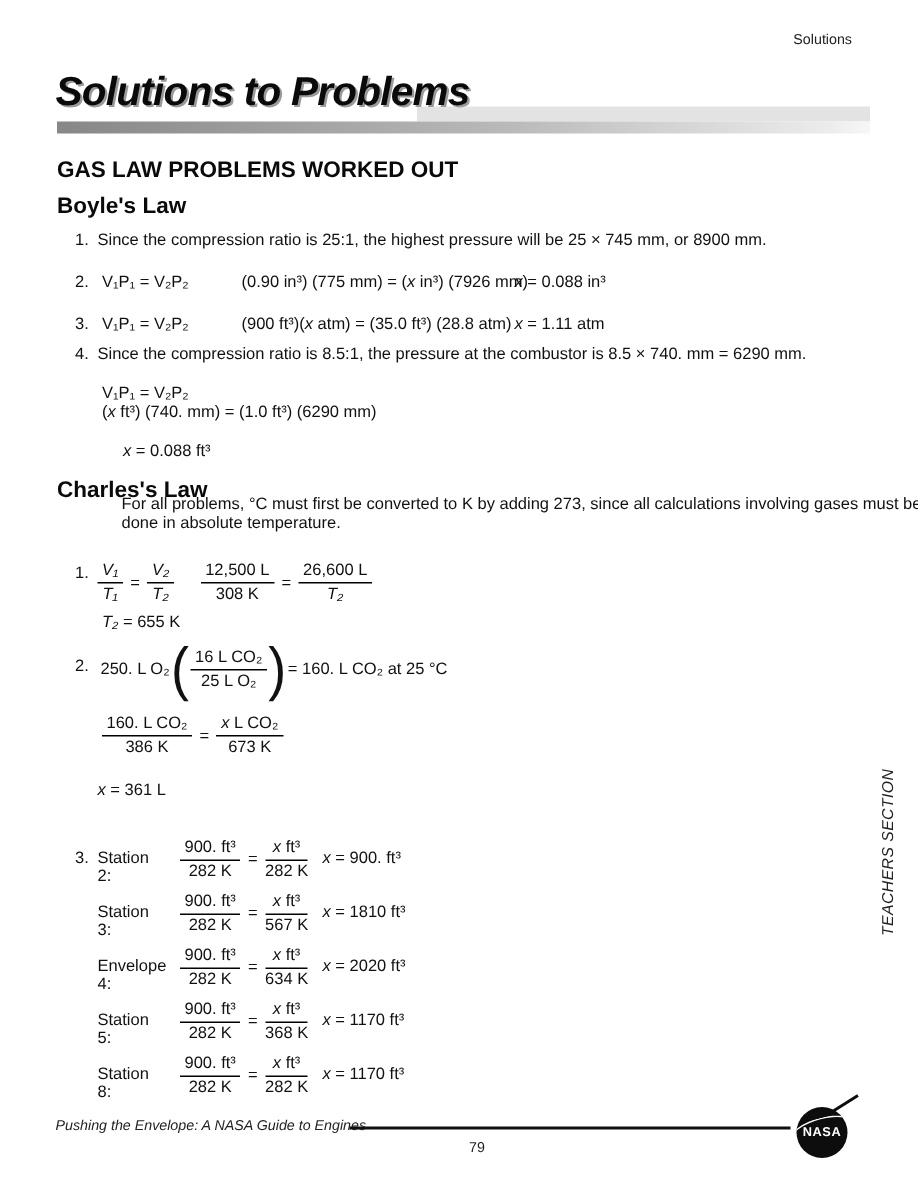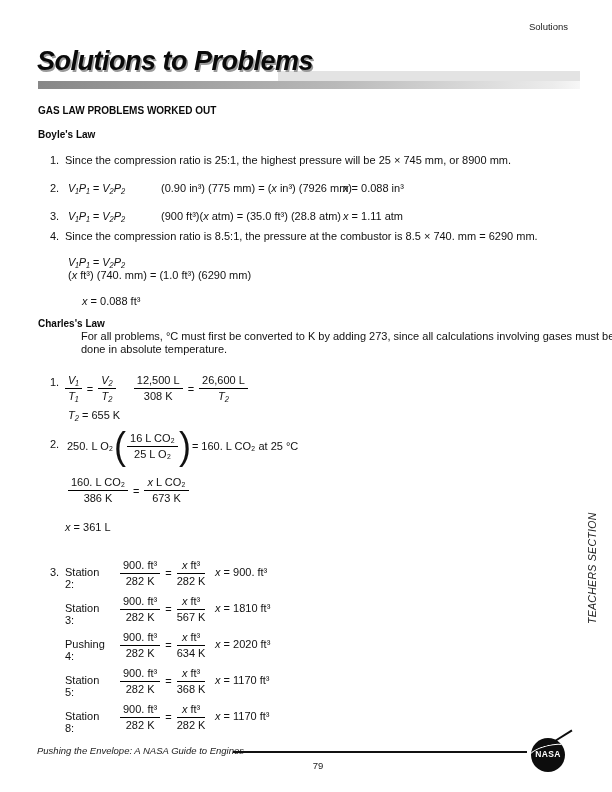--- a/index.html
+++ b/index.html
@@ -7,26 +7,26 @@
         font-family:"Liberation Sans","DejaVu Sans",sans-serif;color:#111;}
   .abs{position:absolute;}
   
   #corner-label{top:21px;right:44px;font-size:9.5px;color:#222;}
   #page-title{left:37px;top:46px;font-size:27px;font-weight:bold;font-style:italic;
               letter-spacing:-0.5px;color:#0a0a0a;text-shadow:1.5px 1.5px 0 #9a9a9a;z-index:3;}
   #band-light{left:278px;top:71px;width:302px;height:10px;background:#e3e3e3;z-index:1;}
   #band-grad{left:38px;top:81px;width:542px;height:8px;
              background:linear-gradient(to right,#878787,#b9b9b9 55%,#ececec 95%,#f7f7f7);z-index:2;}
   
-  .h-bold{font-size:10px;font-weight:bold;color:#0a0a0a;}
+  .h-bold{font-size:15px;font-weight:bold;color:#0a0a0a;}
   
   .row{position:absolute;left:50px;font-size:11px;line-height:13px;}
   .row .no{position:absolute;left:0;top:0;}
   .row .txt{position:absolute;left:15px;top:0;white-space:nowrap;}
-  .row .formula{position:absolute;left:18px;top:0;font-style:italic;white-space:nowrap;}
+  .row .formula{position:absolute;left:18px;top:0;white-space:nowrap;}
   .row .work{position:absolute;left:111px;top:0;white-space:nowrap;}
   .row .res{position:absolute;left:293px;top:0;white-space:nowrap;}
   .it{font-style:italic;}
   
   .frac{display:inline-flex;flex-direction:column;text-align:center;vertical-align:middle;}
   .frac .num{border-bottom:1px solid #000;padding:0 3px 1px 3px;line-height:13px;white-space:nowrap;}
   .frac .den{padding-top:1px;line-height:13px;white-space:nowrap;}
   .frow{position:absolute;left:50px;font-size:11px;display:flex;align-items:center;}
   .frow .fno{position:absolute;left:0;top:2px;}
   .eqs{margin:0 5px;}
@@ -187,21 +187,21 @@
       <span class="eqs">=</span>
       <span class="frac">
           <span class="num"><span class="it">x</span><span> ft³</span></span>
           <span class="den">567 K</span>
         </span>
     </span>
     <span class="sres"><span class="it">x</span><span> = 1810 ft³</span></span>
   </div>
 
   <div class="st-row" style="top:629px;">
-    <span class="slabel">Pushing 4:</span>
+    <span class="slabel">Envelope 4:</span>
     <span class="sfracs">
       <span class="frac">
           <span class="num">900. ft³</span>
           <span class="den">282 K</span>
         </span>
       <span class="eqs">=</span>
       <span class="frac">
           <span class="num"><span class="it">x</span><span> ft³</span></span>
           <span class="den">634 K</span>
         </span>

